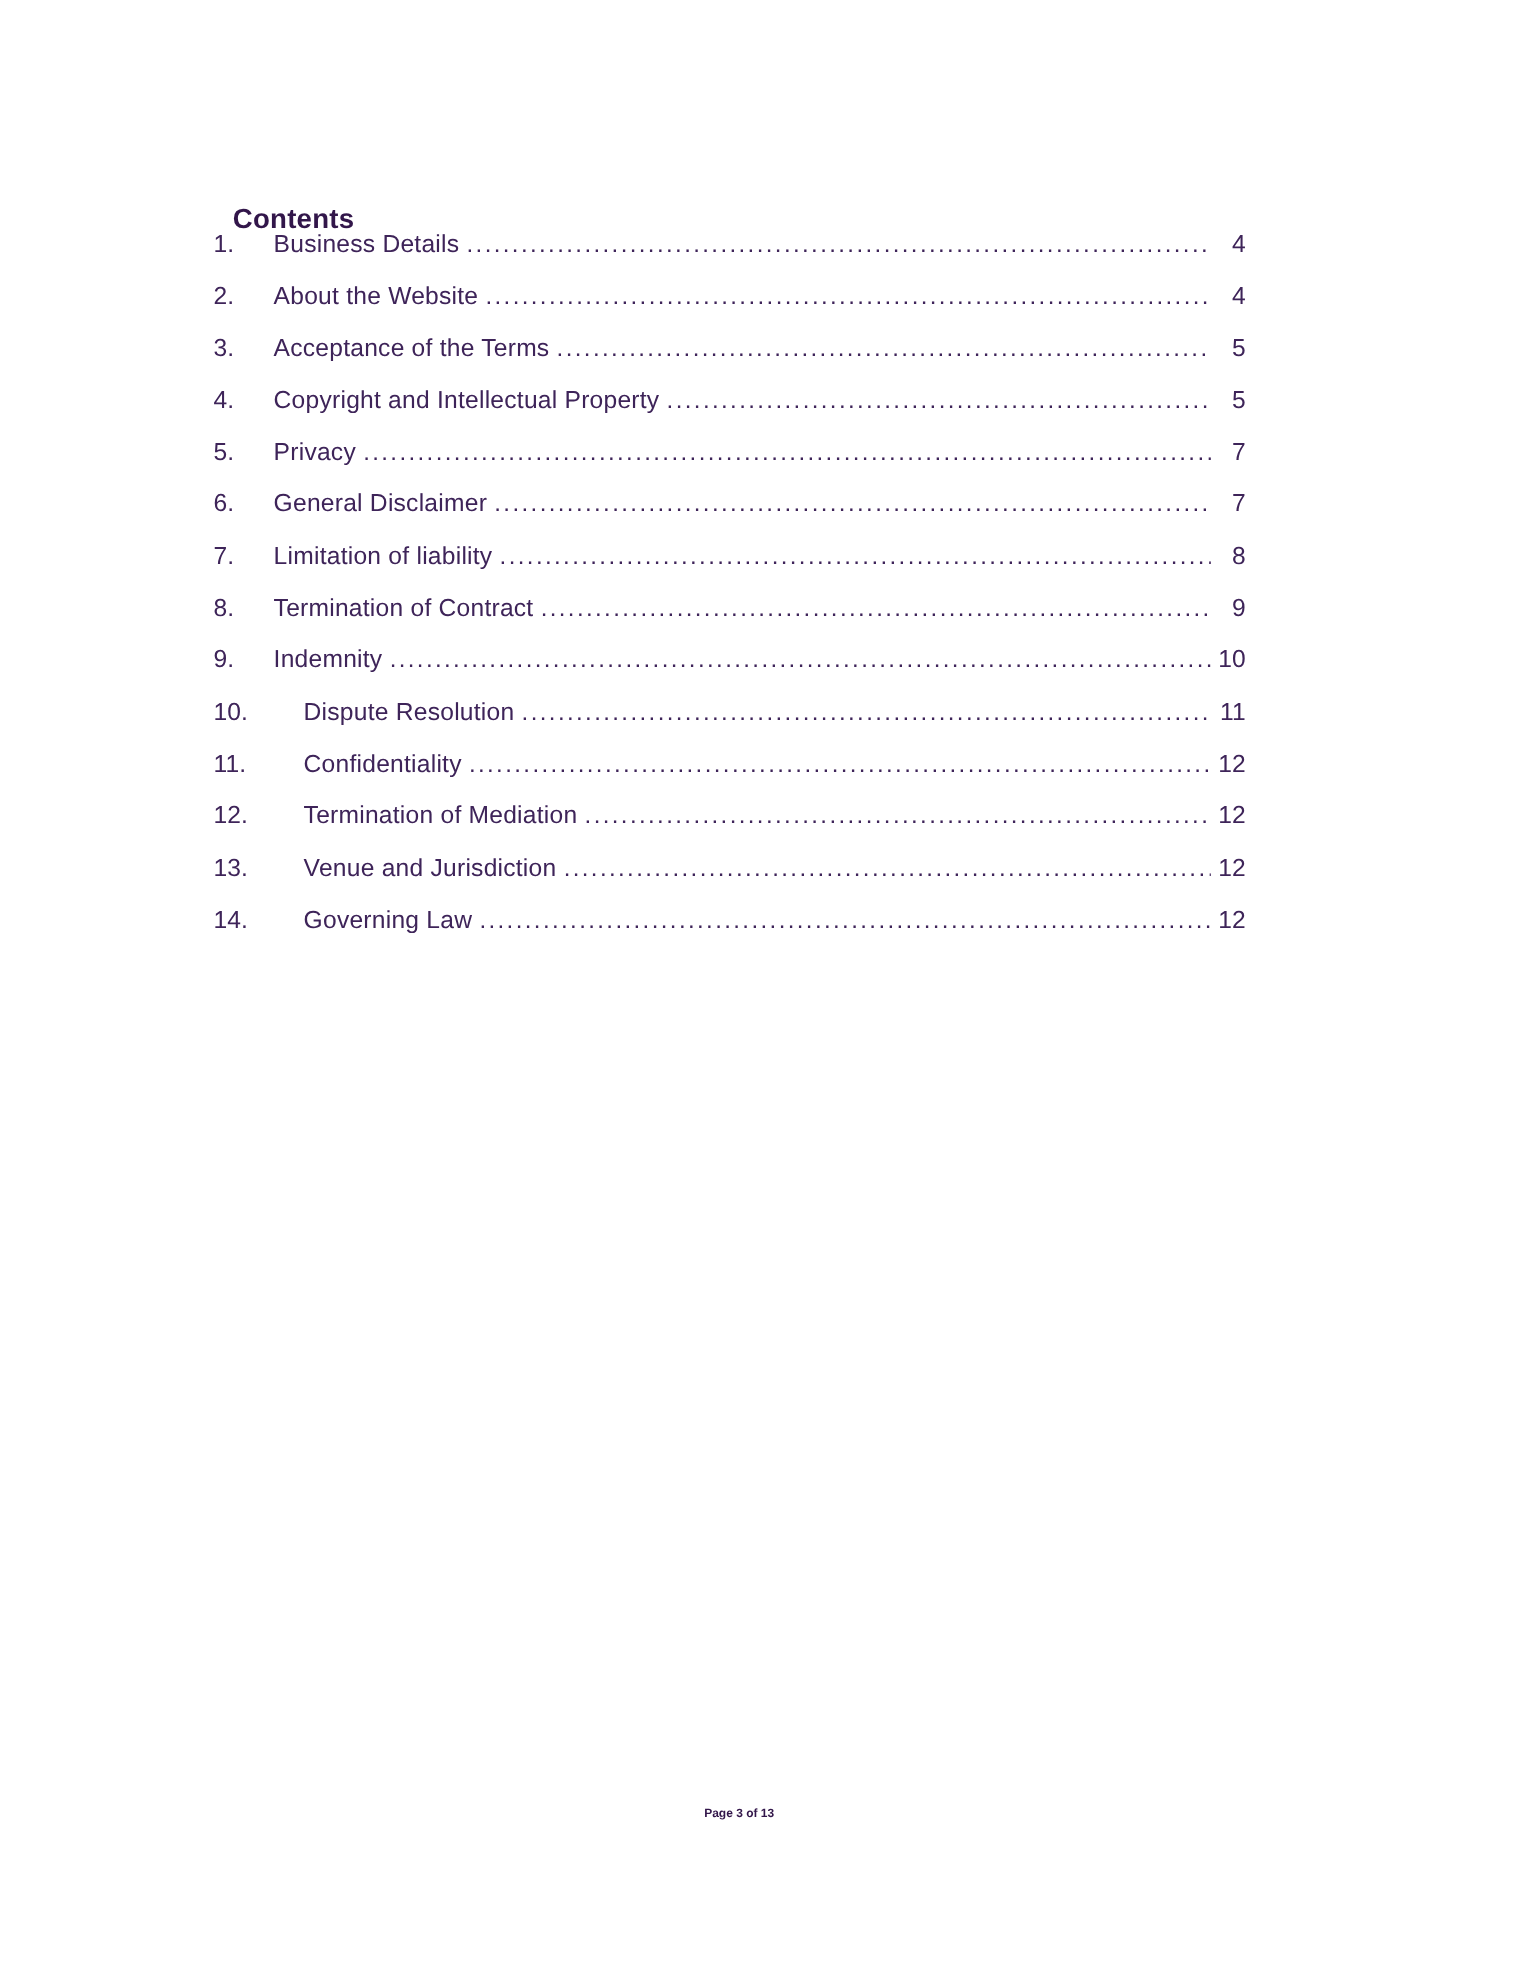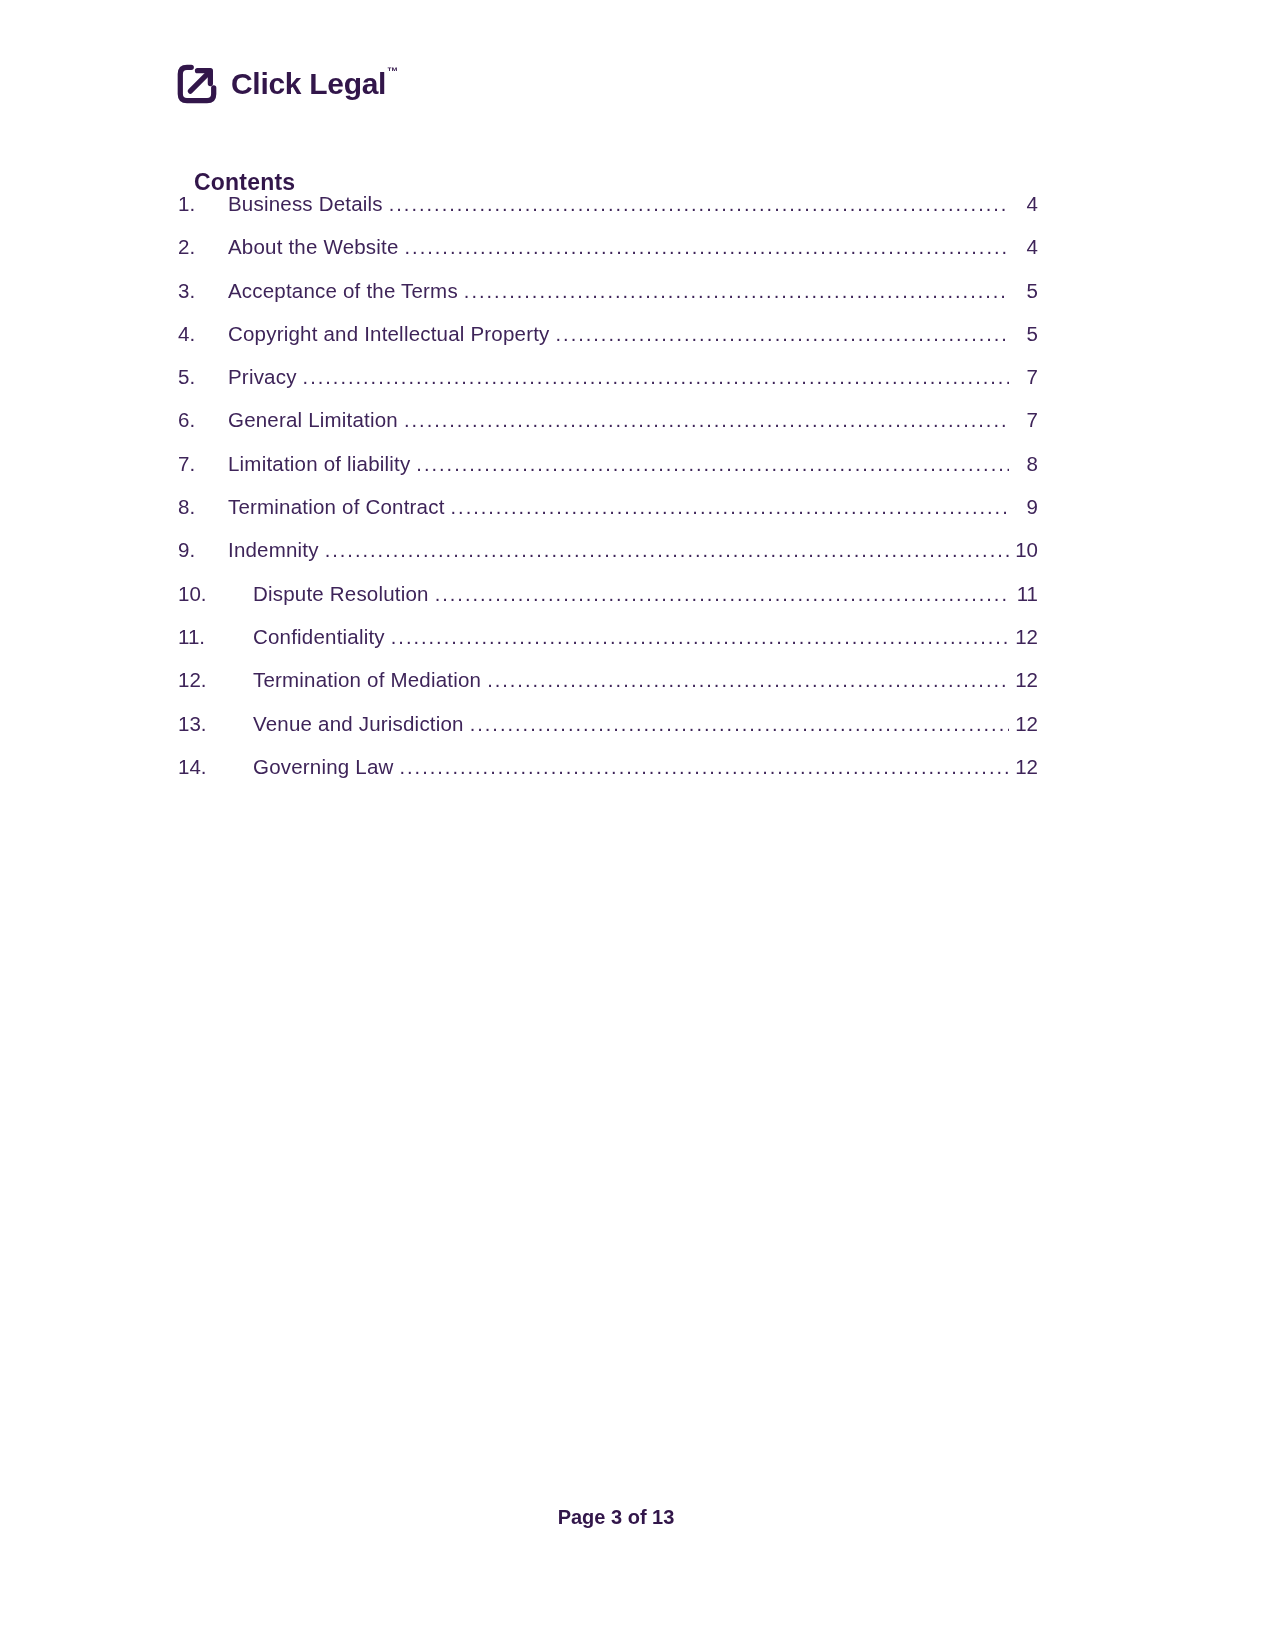--- a/index.html
+++ b/index.html
@@ -102,39 +102,31 @@
     min-width: 26px;
     text-align: right;
   }
 
   
   .footer {
     position: absolute;
     top: 1506px;
     left: 616px;
     transform: translateX(-50%);
-    font-size: 20px;
+    font-size: 10px;
     font-weight: bold;
     color: #32164a;
     white-space: nowrap;
   }
 </style>
 </head>
 <body>
 
 <div class="page">
 
-  <div class="logo">
-    <svg class="logo-icon" viewBox="0 0 44 44" fill="none" xmlns="http://www.w3.org/2000/svg">
-      <path d="M 16 4.5 H 11.5 Q 4.5 4.5 4.5 11.5 V 32.5 Q 4.5 39.5 11.5 39.5 H 32.5 Q 39.5 39.5 39.5 32.5 V 26" stroke="#32164a" stroke-width="5.5" stroke-linecap="round" stroke-linejoin="round"></path>
-      <path d="M 15 29.5 L 32 12.5" stroke="#32164a" stroke-width="5.5" stroke-linecap="round"></path>
-      <path d="M 22.5 8 H 36 V 21.5" stroke="#32164a" stroke-width="5.5" stroke-linecap="round" stroke-linejoin="round"></path>
-    </svg>
-    <div class="logo-text"><span>Click Legal</span><span class="tm">™</span></div>
-  </div>
 
   <h2 class="toc-heading">Contents</h2>
 
   <div class="toc">
 
     <div class="toc-row">
       <span class="num">1.</span>
       <span class="title">Business Details</span>
       <span class="dots"></span>
       <span class="pnum">4</span>
@@ -163,21 +155,21 @@
 
     <div class="toc-row">
       <span class="num">5.</span>
       <span class="title">Privacy</span>
       <span class="dots"></span>
       <span class="pnum">7</span>
     </div>
 
     <div class="toc-row">
       <span class="num">6.</span>
-      <span class="title">General Limitation</span>
+      <span class="title">General Disclaimer</span>
       <span class="dots"></span>
       <span class="pnum">7</span>
     </div>
 
     <div class="toc-row">
       <span class="num">7.</span>
       <span class="title">Limitation of liability</span>
       <span class="dots"></span>
       <span class="pnum">8</span>
     </div>

